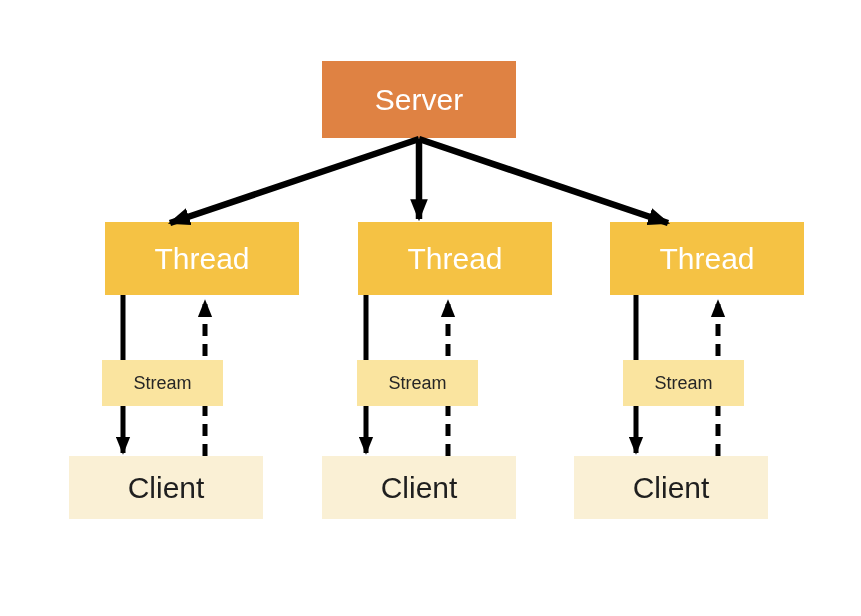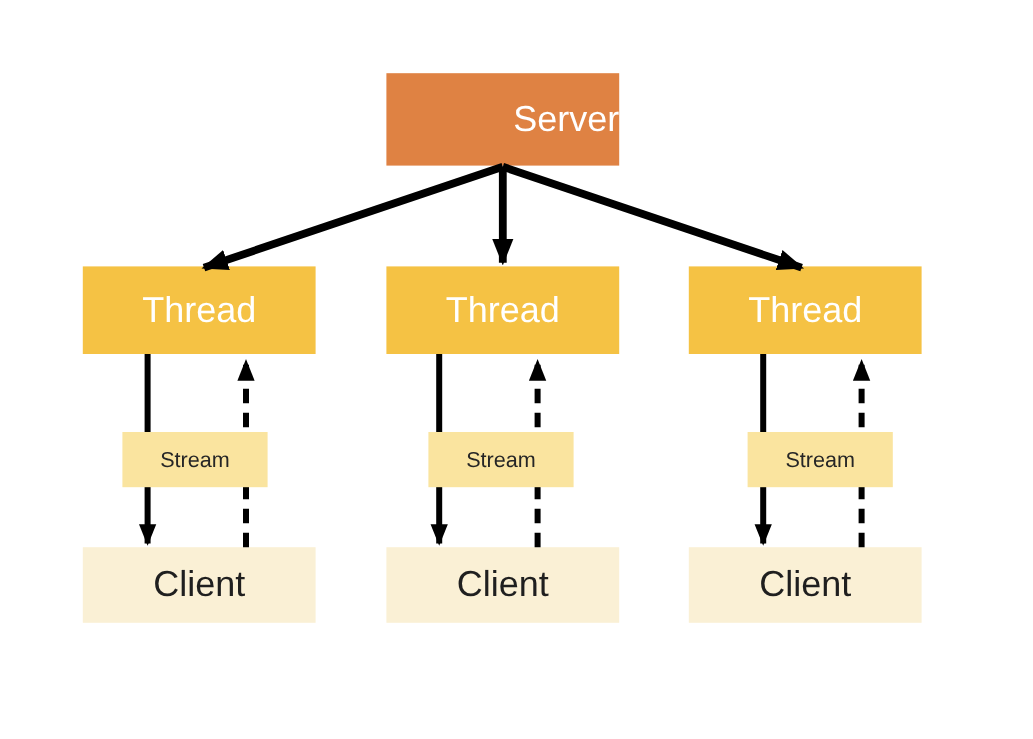--- a/index.html
+++ b/index.html
@@ -31,28 +31,28 @@
     justify-content: center;
     box-sizing: border-box;
     z-index: 1;
   }
   .server-node {
     left: 322px; top: 61px;
     width: 194px; height: 77px;
     background: var(--server-fill, #DF8243);
     color: var(--server-text, #FFFFFF);
     font-size: 30px;
-    justify-content: flex-end;
   }
   .thread-node {
     top: 222px;
     width: 194px; height: 73px;
     background: var(--thread-fill, #F5C244);
     color: var(--thread-text, #FFFFFF);
     font-size: 30px;
+    margin-left: 36px;
   }
   .client-node {
     top: 456px;
     width: 194px; height: 63px;
     background: var(--client-fill, #FAF0D5);
     color: var(--client-text, #1F1F1F);
     font-size: 30px;
   }
   .stream-node {
     top: 360px;

